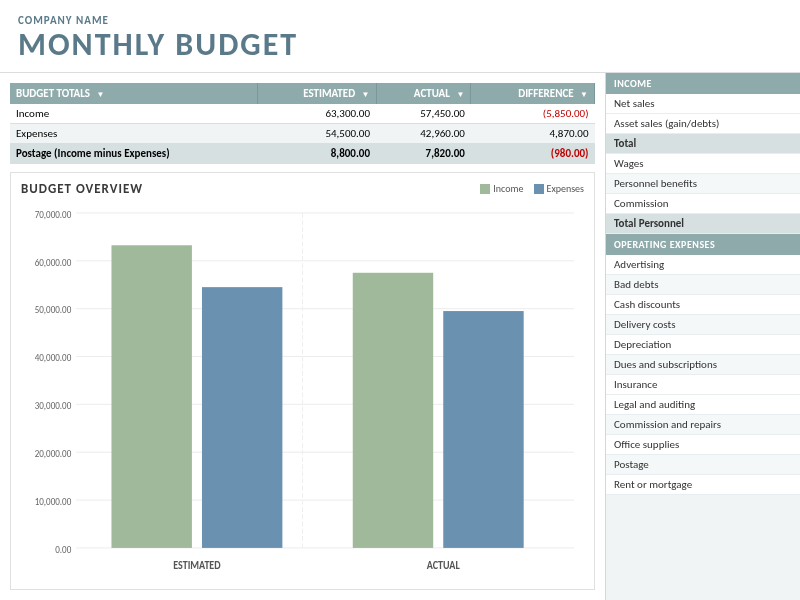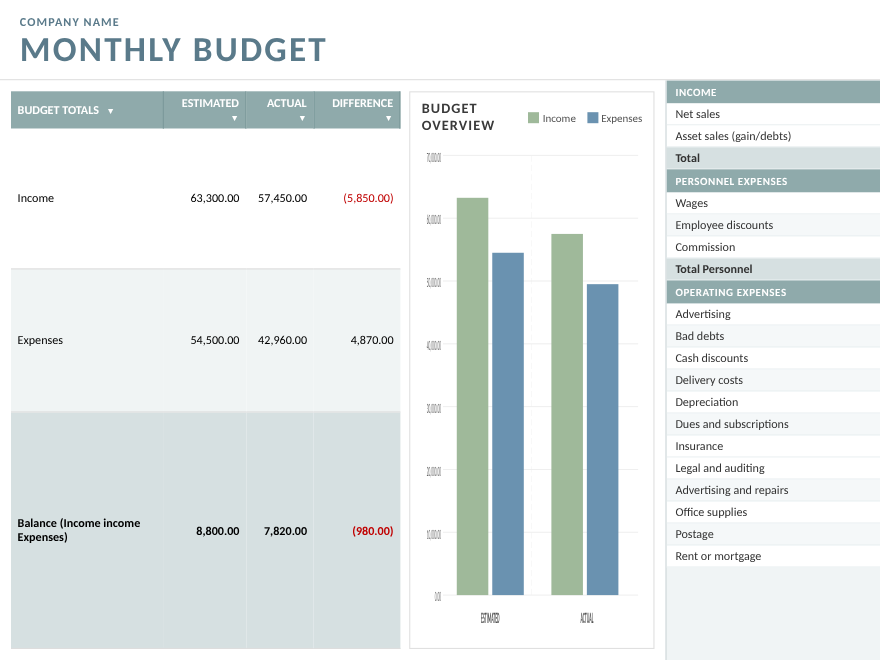--- a/index.html
+++ b/index.html
@@ -41,21 +41,21 @@
       flex: 1;
       overflow: hidden;
     }
 
     
     #left-panel {
       flex: 1;
       background: white;
       padding: 10px;
       display: flex;
-      flex-direction: row;
+      flex-direction: column;
       gap: 8px;
       overflow: hidden;
     }
 
     
     #budget-table {
       width: 100%;
       border-collapse: collapse;
       font-size: 11px;
     }
@@ -223,21 +223,21 @@
             <td>57,450.00</td>
             <td class="negative">(5,850.00)</td>
           </tr>
           <tr>
             <td>Expenses</td>
             <td>54,500.00</td>
             <td>42,960.00</td>
             <td>4,870.00</td>
           </tr>
           <tr>
-            <td>Balance (Income income Expenses)</td>
+            <td>Postage (Income minus Expenses)</td>
             <td>8,800.00</td>
             <td>7,820.00</td>
             <td class="negative">(980.00)</td>
           </tr>
         </tbody>
     </table>
 
     <div id="chart-container">
       <div id="chart-header">
         <span id="chart-title">BUDGET OVERVIEW</span>
@@ -288,34 +288,33 @@
     </div>
   </div>
 
   <div id="right-panel">
 
     <div class="section-header">INCOME</div>
     <div class="section-item">Net sales</div>
     <div class="section-item">Asset sales (gain/debts)</div>
     <div class="section-item total-row">Total</div>
 
-    <div class="section-header">PERSONNEL EXPENSES</div>
     <div class="section-item">Wages</div>
-    <div class="section-item alt">Employee discounts</div>
+    <div class="section-item alt">Personnel benefits</div>
     <div class="section-item">Commission</div>
     <div class="section-item total-row">Total Personnel</div>
 
     <div class="section-header">OPERATING EXPENSES</div>
     <div class="section-item">Advertising</div>
     <div class="section-item alt">Bad debts</div>
     <div class="section-item">Cash discounts</div>
     <div class="section-item alt">Delivery costs</div>
     <div class="section-item">Depreciation</div>
     <div class="section-item alt">Dues and subscriptions</div>
     <div class="section-item">Insurance</div>
     <div class="section-item">Legal and auditing</div>
-    <div class="section-item alt">Advertising and repairs</div>
+    <div class="section-item alt">Commission and repairs</div>
     <div class="section-item">Office supplies</div>
     <div class="section-item alt">Postage</div>
     <div class="section-item">Rent or mortgage</div>
   </div>
 
 </div>
 
 </body></html>

